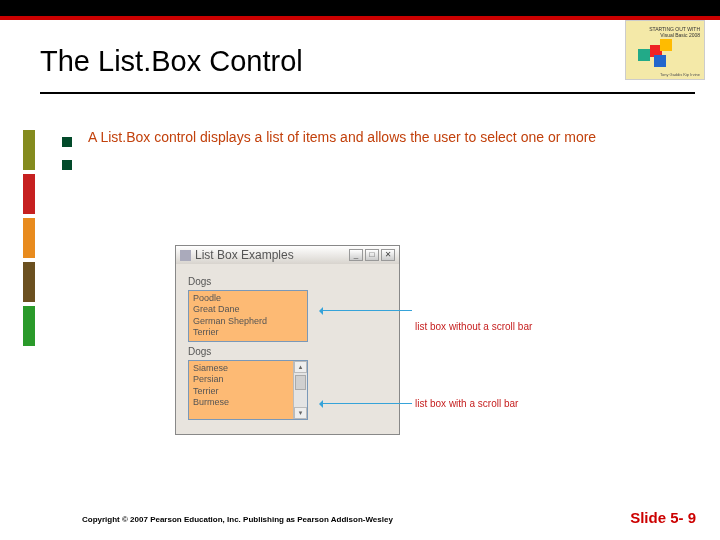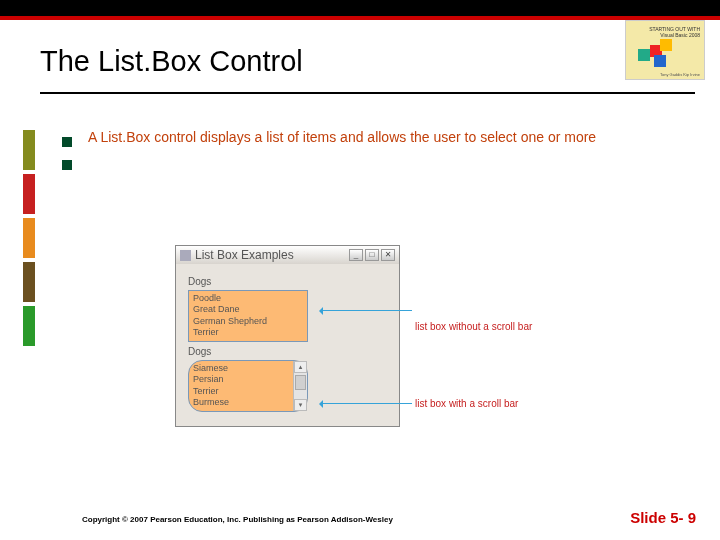--- a/index.html
+++ b/index.html
@@ -39,21 +39,21 @@
   .win { width:225px; background:#e8e4de; border:1px solid #888; font-family:Tahoma,sans-serif; font-size:10px; color:#555; }
   .titlebar { height:18px; background:linear-gradient(#fff,#d8d4ce); display:flex; align-items:center; padding:0 4px; }
   .win-icon { width:11px; height:11px; background:#aab; margin-right:4px; display:inline-block; }
   .titlebar-text { flex:1; font-size:12px; color:#555; }
   .win-btns { display:flex; gap:2px; }
   .win-btn { width:14px; height:12px; background:linear-gradient(#fff,#ccc); border:1px solid #999; font-size:8px; line-height:10px; text-align:center; color:#444; }
   .win-body { padding:8px 0 14px 12px; }
   .section-label { font-size:10px; margin:4px 0 3px 0; }
   .listbox { width:120px; border:1px solid #7a98b8; background:#fdba74; padding:2px 4px; font-size:9px; line-height:1.25; color:#555; position:relative;}
   .lb-dogs { height:52px; }
-  .lb-cats { height:52px; display:flex;border-radius:14px; }
+  .lb-cats { height:60px; display:flex; }
   .lb-cats-items { flex:1; }
   .scrollbar { width:14px; background:linear-gradient(#f4f4f4,#ddd); border-left:1px solid #bbb; display:flex; flex-direction:column; }
   .sc-btn { height:12px; background:#eee; border:1px solid #bbb; font-size:7px; text-align:center; line-height:9px; color:#666; }
   .sc-track { flex:1; background:#e4e4e4; position:relative; }
   .sc-thumb { position:absolute; top:2px; left:1px; right:1px; height:15px; background:#d0d0d0; border:1px solid #aaa; }
   .annotation { position:absolute; font-size:10px; color:#c62020; }
   .anno1 { top:305px; left:415px;margin-top:16px; }
   .anno2 { top:398px; left:415px; }
   .arrow { position:absolute; height:1px; background:#36a3d9; }
   .arrow::before { content:''; position:absolute; left:-5px; top:-3px; border:4px solid transparent; border-right-color:#36a3d9; }

